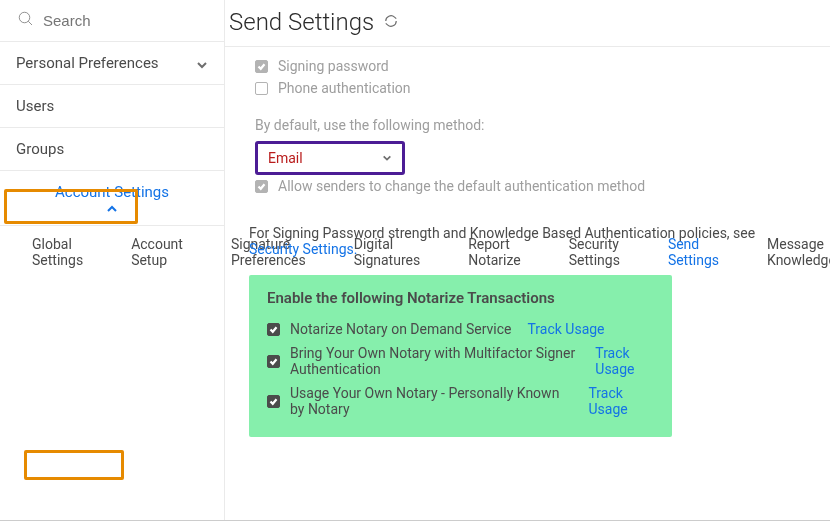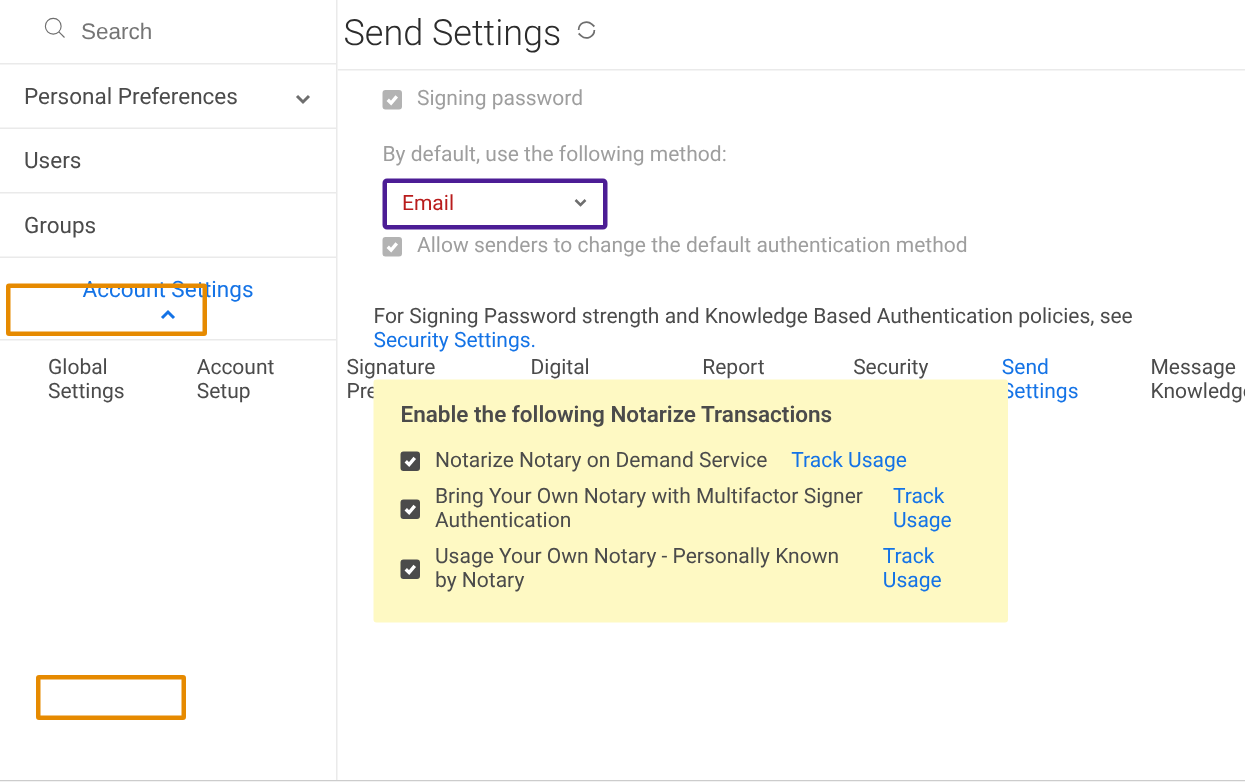--- a/index.html
+++ b/index.html
@@ -22,21 +22,21 @@
   }
   .sidebar {
     width: 225px;
     border-right: 1px solid #eaeaea;
     background: #fff;
     flex-shrink: 0;
   }
   .search-row {
     display: flex;
     align-items: center;
-    padding: 10px 28px;
+    padding: 10px 17px;
     border-bottom: 1px solid #eaeaea;
     gap: 8px;
   }
   .search-row svg { width: 18px; height: 18px; stroke: #6e6e6e; fill: none; }
   .search-input {
     border: none;
     outline: none;
     font-size: 15px;
     color: #6e6e6e;
     width: 100%;
@@ -134,21 +134,21 @@
   }
   .select-box svg { width:10px; height:10px; stroke:#6e6e6e; fill:none; stroke-width:2; }
   .sender-settings-label { margin-top: 26px; }
   .policy-text {
     font-size: 14px;
     color: #4b4b4b;
     margin: 28px 0 18px -6px;
   }
   .policy-text a { color: #1473e6; text-decoration: none; cursor:pointer; }
   .notarize-panel {
-    background: #fef9c3;
+    background: #86efac;
     padding: 14px 18px 16px 18px;
     margin-left: -6px;
     margin-right: 130px;
     border-radius: 2px;
   }
   .notarize-title {
     font-weight: 600;
     color: #4b4b4b;
     font-size: 15px;
     margin-bottom: 10px;
@@ -225,20 +225,24 @@
     </div>
 
     <div class="content">
       <div class="check-row muted">
         <span class="cbox checked">
             <svg viewBox="0 0 12 12">
               <polyline points="2,6 5,9 10,3"></polyline>
             </svg>
           </span>
         <span>Signing password</span>
+      </div>
+      <div class="check-row muted">
+        <span class="cbox empty"></span>
+        <span>Phone authentication</span>
       </div>
 
       <div class="section-label">By default, use the following method:</div>
       <div class="select-box">
         <span>Email</span>
         <span><svg viewBox="0 0 12 12">
               <polyline points="2,4 6,8 10,4"></polyline>
             </svg></span>
       </div>
 

